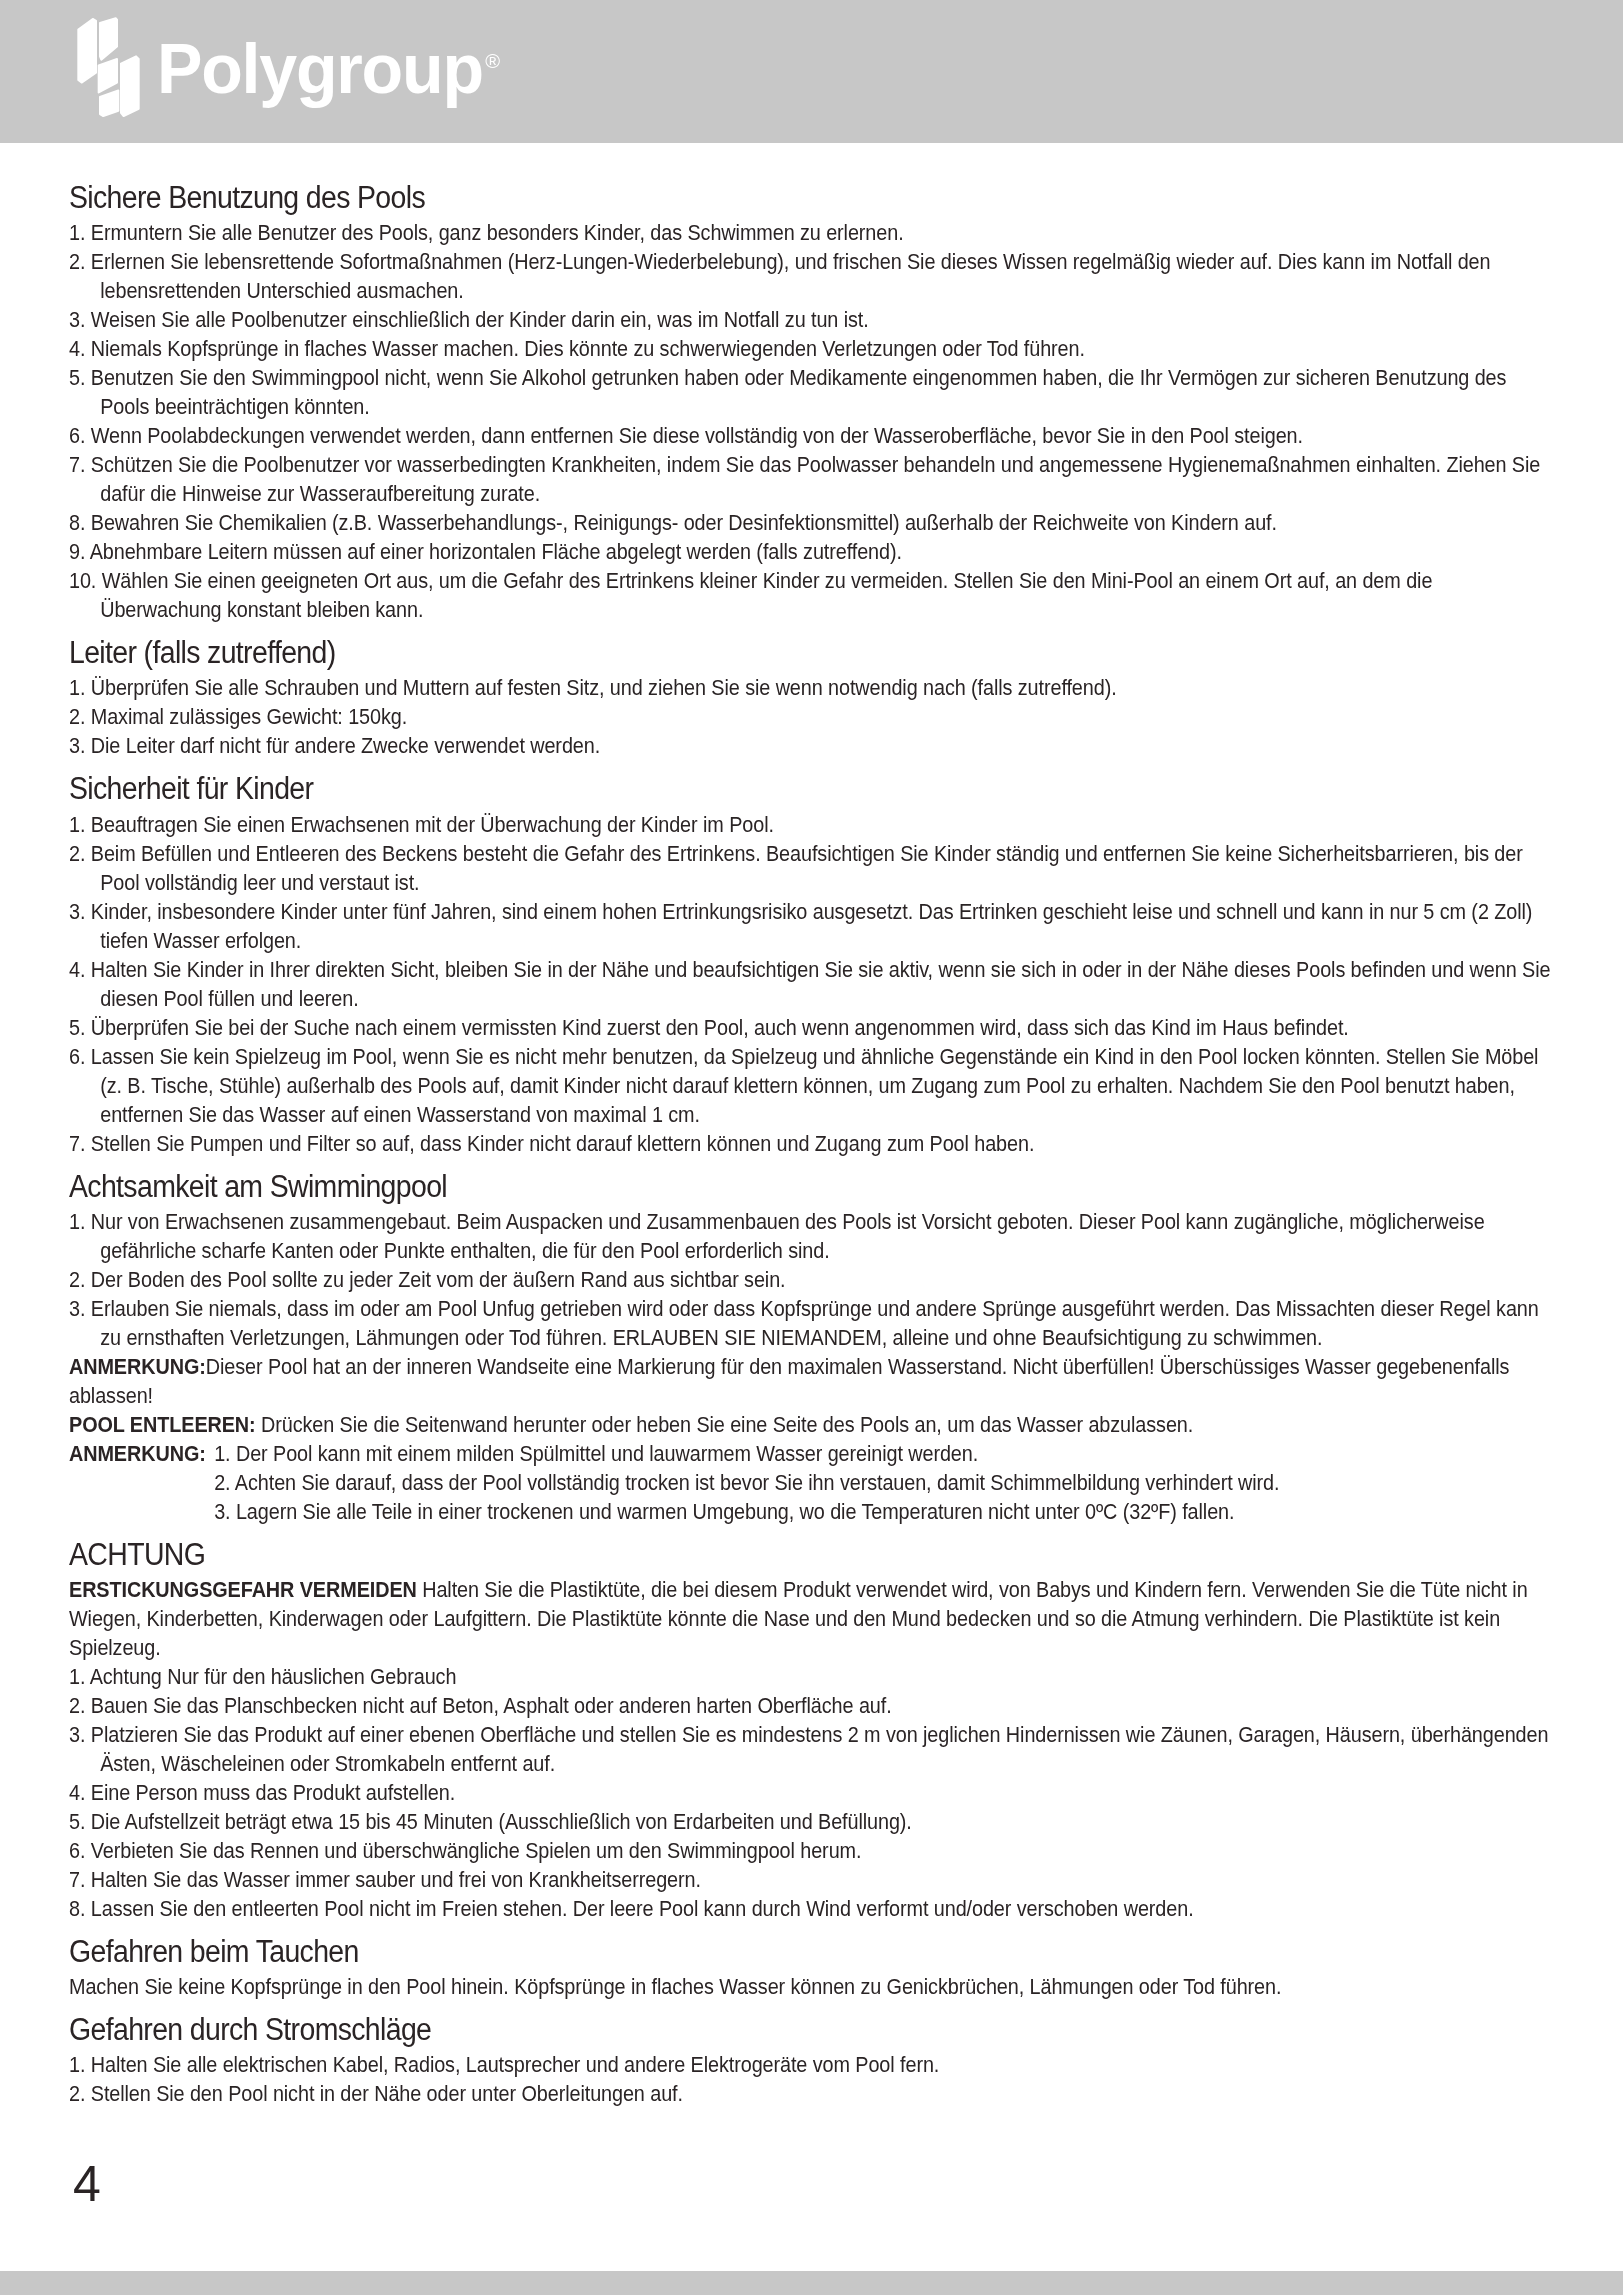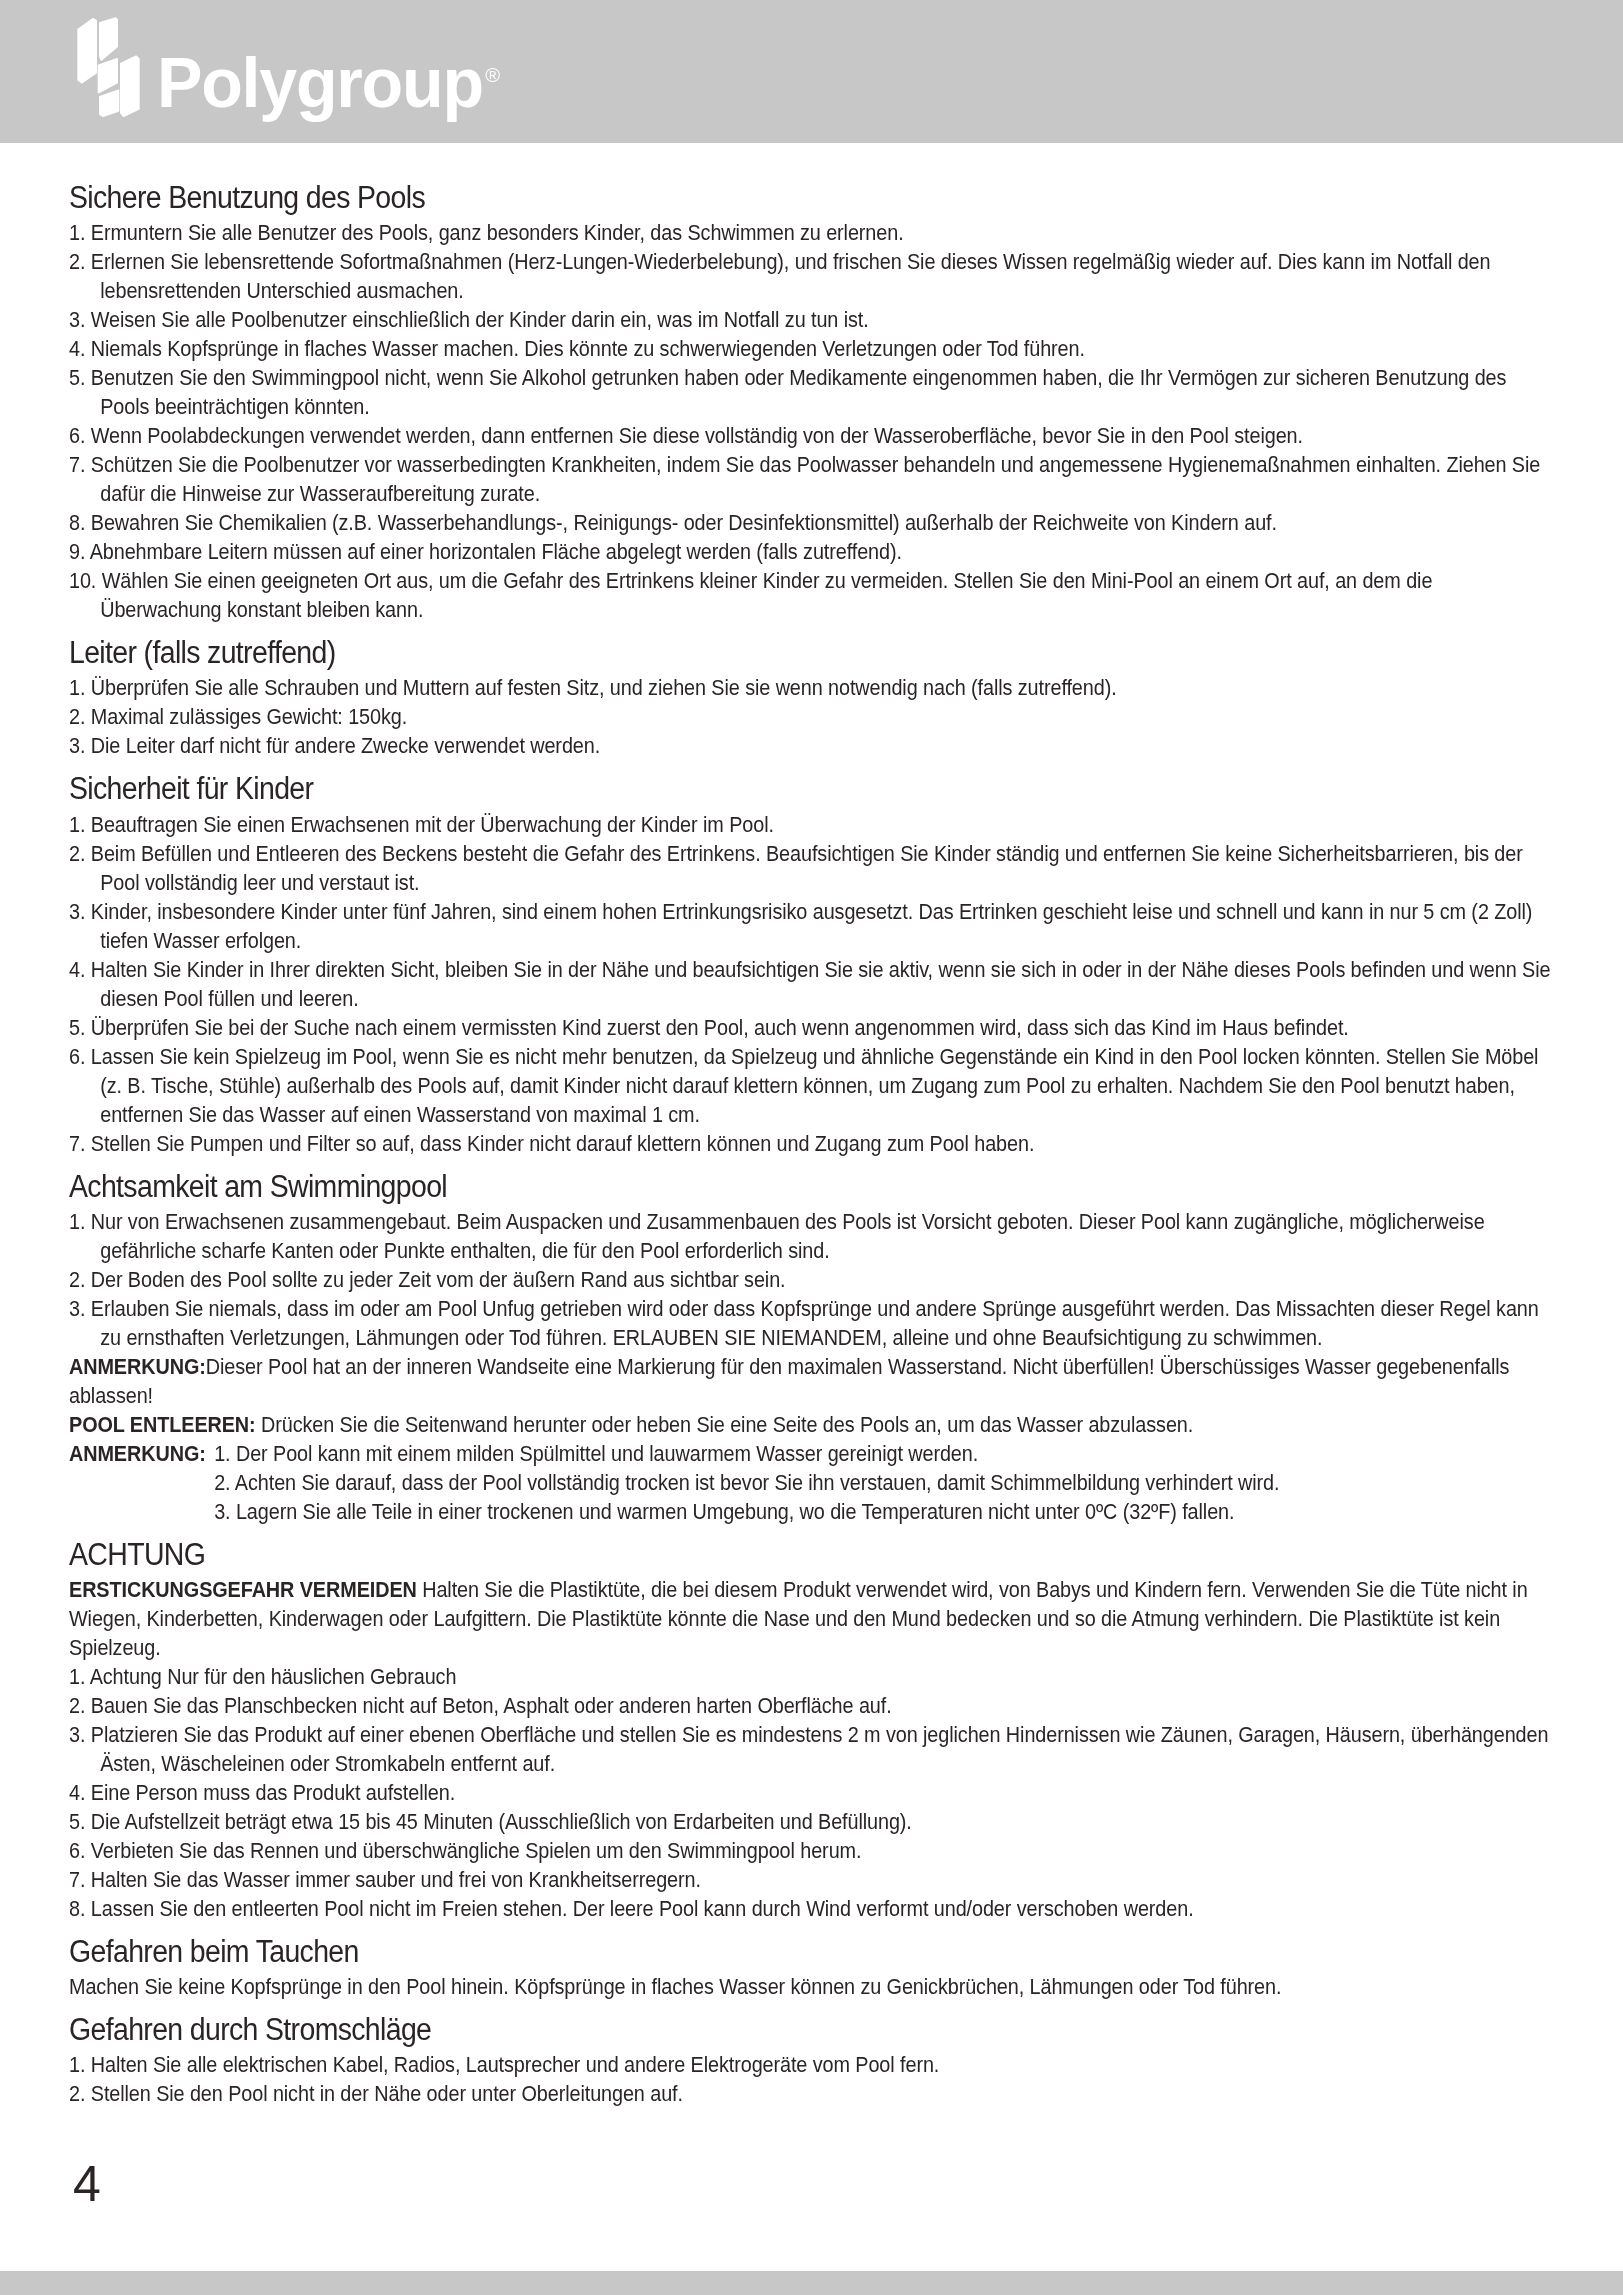--- a/index.html
+++ b/index.html
@@ -3,21 +3,21 @@
 <meta charset="utf-8">
 <style>
   html,body{margin:0;padding:0;background:#888;}
   .page{
     position:relative; width:1623px; height:2295px; background:#ffffff;
     overflow:hidden; font-family:"Liberation Sans", sans-serif; color:#2a2425;
     margin:0 auto;
   }
   
   .header-bar{position:absolute;top:0;left:0;width:1623px;height:143px;background:#c7c7c7;}
-  .logo{position:absolute;left:77px;top:17px;display:flex;align-items:flex-end;}
+  .logo{position:absolute;left:77px;top:17px;display:flex;align-items:flex-start;}
   .logo-icon{width:63px;height:101px;flex:none;}
   .logo-text{
     color:#ffffff;font-size:71px;font-weight:600;line-height:71px;
     letter-spacing:-1.3px;margin-left:17px;margin-top:7.9px;
     transform:scaleX(0.96);transform-origin:left top;white-space:nowrap;
   }
   .logo-reg{font-size:21px;font-weight:400;vertical-align:25px;letter-spacing:0;margin-left:2.6px;}
   
   .footer-bar{position:absolute;left:0;bottom:0;width:1623px;height:24px;background:#c7c7c7;}
   .page-number{position:absolute;left:73px;top:2158px;font-size:50px;line-height:52px;color:#2a2425;}

